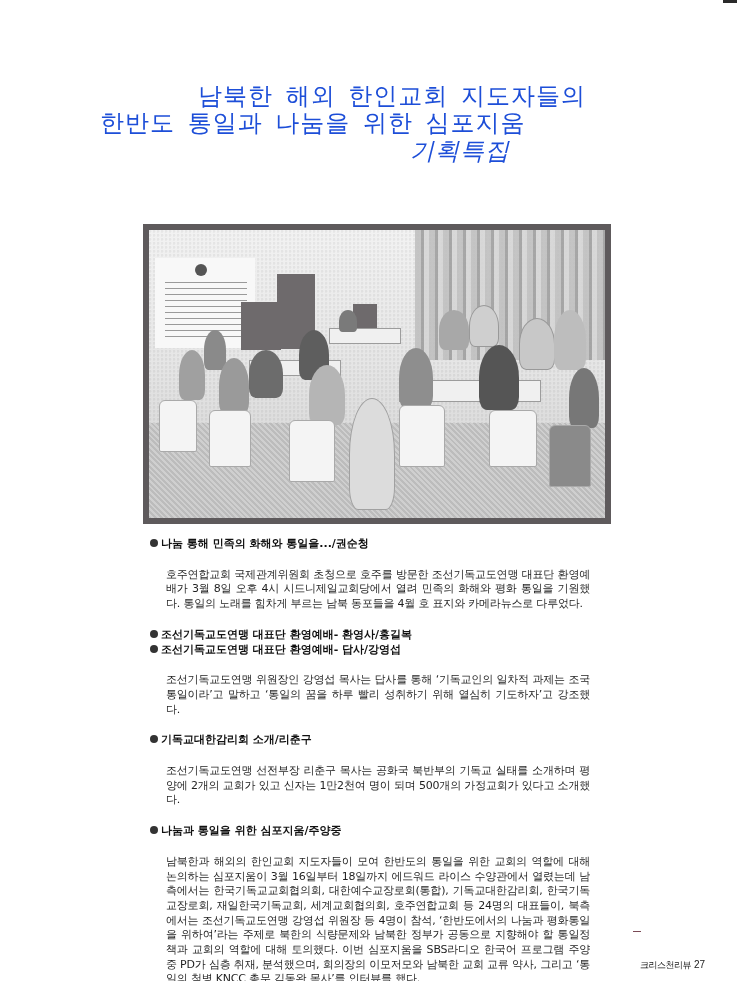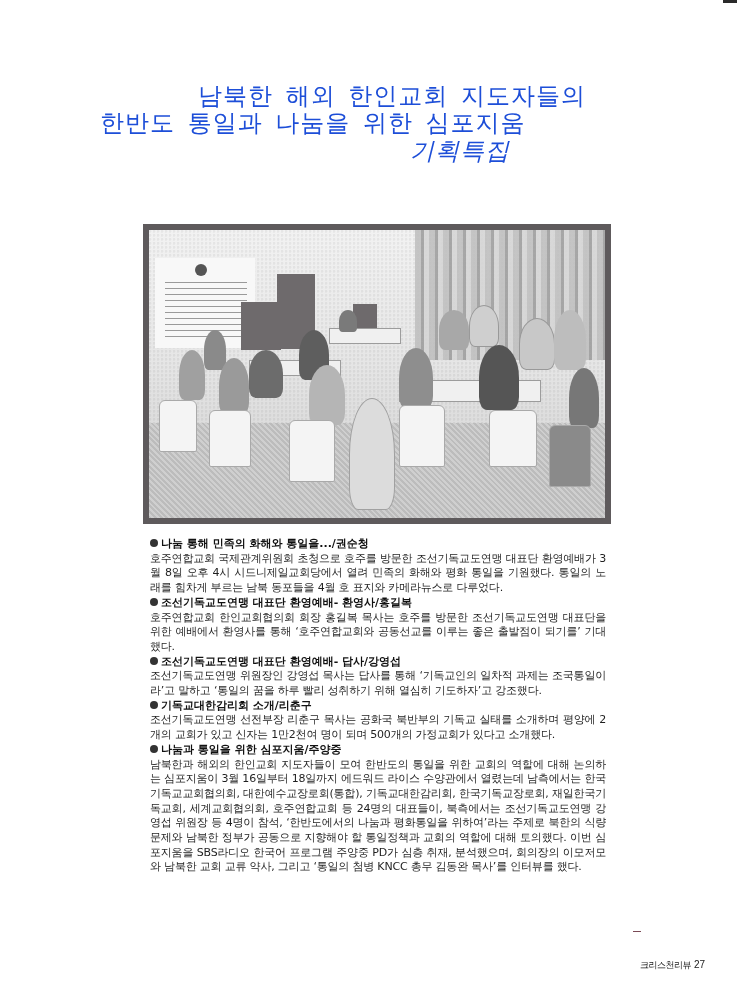--- a/index.html
+++ b/index.html
@@ -137,21 +137,21 @@
     }
     .section-head .bullet {
       display: inline-block;
       width: 8px; height: 8px;
       border-radius: 50%;
       background: #333;
       margin-right: 3px;
       vertical-align: -0px;
     }
     .section-body {
-      margin: 0;
+      margin: 16px;
       letter-spacing: -0.2px;
     }
     .footer-dash {
       position: absolute;
       left: 633px;
       top: 931px;
       width: 8px;
       height: 1px;
       background: #7a4a55;
     }
@@ -228,21 +228,20 @@
   <div class="section">
     <div class="section-head">
       <span class="bullet"></span><span>나눔 통해 민족의 화해와 통일을.../권순청</span>
     </div>
     <p class="section-body">호주연합교회 국제관계위원회 초청으로 호주를 방문한 조선기독교도연맹 대표단 환영예배가 3월 8일 오후 4시 시드니제일교회당에서 열려 민족의 화해와 평화 통일을 기원했다. 통일의 노래를 힘차게 부르는 남북 동포들을 4월 호 표지와 카메라뉴스로 다루었다.</p>
   </div>
   <div class="section">
     <div class="section-head">
       <span class="bullet"></span><span>조선기독교도연맹 대표단 환영예배- 환영사/홍길복</span>
     </div>
-    <p class="section-body">호주연합교회 한인교회협의회 회장 홍길복 목사는 호주를 방문한 조선기독교도연맹 대표단을 위한 예배에서 환영사를 통해 ‘호주연합교회와 공동선교를 이루는 좋은 출발점이 되기를’ 기대했다.</p>
   </div>
   <div class="section">
     <div class="section-head">
       <span class="bullet"></span><span>조선기독교도연맹 대표단 환영예배- 답사/강영섭</span>
     </div>
     <p class="section-body">조선기독교도연맹 위원장인 강영섭 목사는 답사를 통해 ‘기독교인의 일차적 과제는 조국통일이라’고 말하고 ‘통일의 꿈을 하루 빨리 성취하기 위해 열심히 기도하자’고 강조했다.</p>
   </div>
   <div class="section">
     <div class="section-head">
       <span class="bullet"></span><span>기독교대한감리회 소개/리춘구</span>

